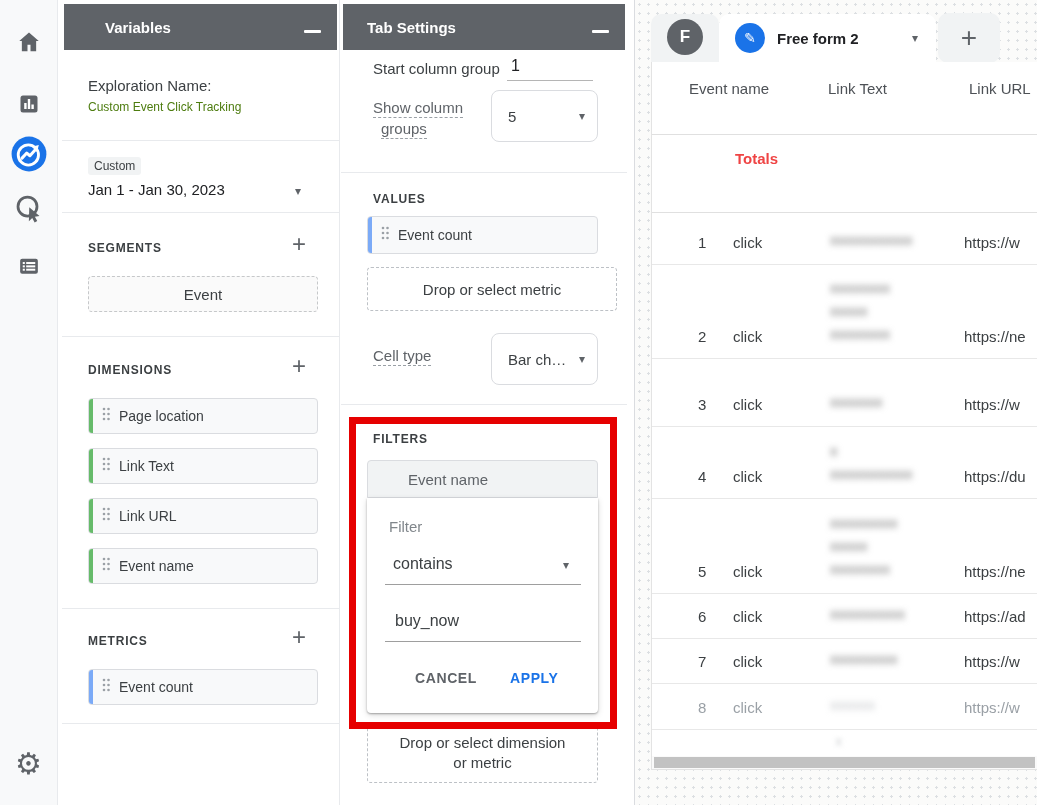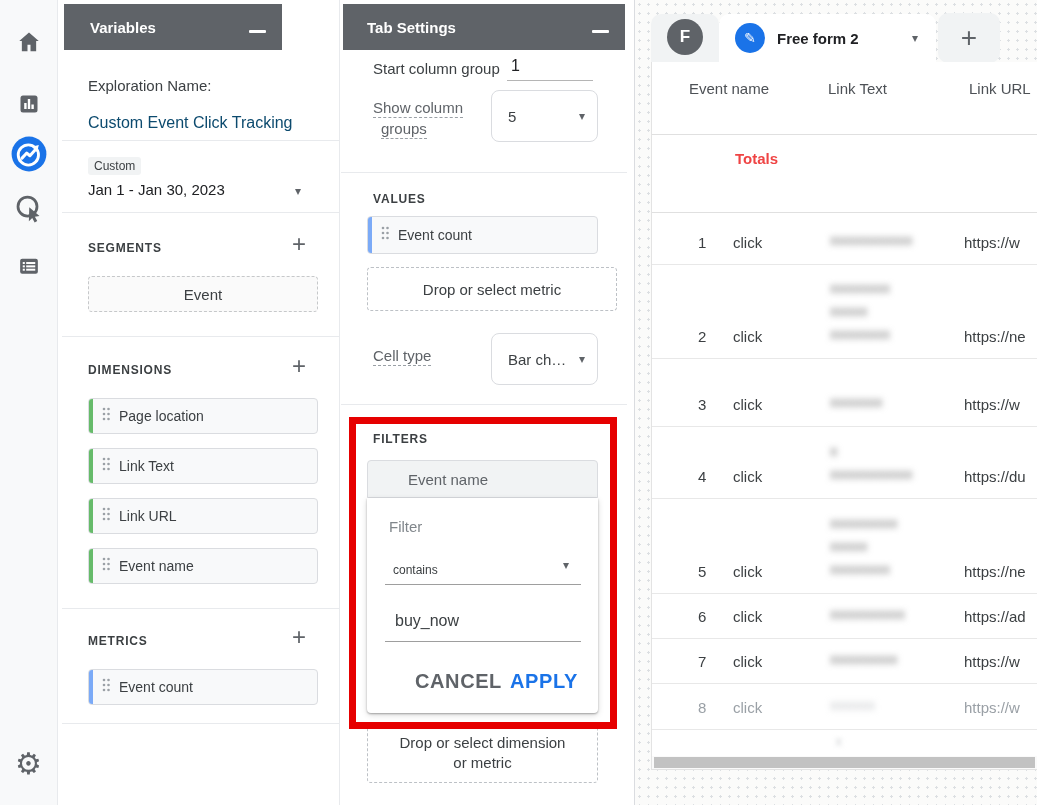--- a/index.html
+++ b/index.html
@@ -33,21 +33,21 @@
   .drop-zone { position:absolute; border:1px dashed #bdc1c6; border-radius:4px; background:#fff; display:flex; align-items:center; justify-content:center; text-align:center; font-size:15px; color:#3c4043; cursor:pointer; }
 
   .dashed-u { border-bottom:1px dashed #9aa0a6; padding-bottom:1px; }
   .select-box { position:absolute; width:107px; height:52px; border:1px solid #dadce0; border-radius:8px; background:#fff; display:flex; align-items:center; cursor:pointer; }
   .select-box .val { margin-left:16px; font-size:15px; color:#3c4043; flex:1; }
   .select-box .caret { margin-right:12px; }
 
   
   #filter-card { position:absolute; background:#fff; box-shadow:0 1px 2px rgba(0,0,0,.3),0 2px 6px rgba(0,0,0,.15); border-radius:0 0 4px 4px; z-index:3; }
   .filter-hr { position:absolute; border-top:1px solid #9e9e9e; }
-  .txt-btn { position:absolute; font-size:20px; font-weight:bold; letter-spacing:.6px; cursor:pointer; }
+  .txt-btn { position:absolute; font-size:14px; font-weight:bold; letter-spacing:.6px; cursor:pointer; }
   #red-highlight { position:absolute; border:7px solid #e60000; z-index:5; pointer-events:none; }
 
   
   #canvas { position:absolute; left:634px; top:0; width:403px; height:805px; border-left:1px solid #dadce0;
             background-color:#fbfbfa; background-image:radial-gradient(circle,#dcdfe2 1px,transparent 1.3px); background-size:9px 9px; }
   .strip-block { position:absolute; background:#f1f3f4; }
   #avatar-circle { position:absolute; width:36px; height:36px; border-radius:50%; background:#5f6368; color:#fff; font-size:17px; font-weight:bold; display:flex; align-items:center; justify-content:center; }
   #active-tab { position:absolute; background:#fff; border-radius:10px 10px 0 0; display:flex; align-items:center; cursor:pointer; }
   #tab-pencil { width:30px; height:30px; border-radius:50%; background:#1a73e8; color:#fff; display:flex; align-items:center; justify-content:center; font-size:14px; margin-left:16px; }
   #tab-label { margin-left:12px; font-size:15px; font-weight:bold; color:#202124; }
@@ -117,27 +117,27 @@
         <rect x="6" y="14.6" width="2" height="1.9" fill="#fff"></rect>
           <rect x="9.3" y="14.6" width="8.7" height="1.9" fill="#fff"></rect>
       </svg>
     </div>
     <div class="rail-icon" style="top:764px;">
       <span class="gear-glyph">⚙</span>
     </div>
   </div>
 
   <div class="panel" id="variables-panel" style="left:62px; width:278px; border-right:1px solid #e8eaed;">
-    <div class="panel-header" style="left:2px; top:4px; width:218px; padding-left:26px;">
+    <div class="panel-header" style="left:2px; top:4px; width:273px; padding-left:41px;">
       <span class="panel-title">Variables</span>
       <span class="minimize-dash"></span>
     </div>
 
     <div style="position:absolute; left:26px; top:77px; font-size:15px; color:#3c4043;">Exploration Name:</div>
-    <div style="position:absolute; left:26px; top:114px; font-size:16px; color:#0c4a6e;">Custom Event Click Tracking</div>
+    <div style="position:absolute; left:26px; top:100px; font-size:12px; color:#4d7c0f;">Custom Event Click Tracking</div>
 
     <div class="divider" style="top:140px;"></div>
 
     <span style="position:absolute; left:26px; top:157px; background:#f1f3f4; border-radius:3px; padding:2px 6px; font-size:12px; color:#3c4043;">Custom</span>
     <div style="position:absolute; left:26px; top:181px; font-size:15px; color:#202124; cursor:pointer;">
       <span>Jan 1 - Jan 30, 2023</span>
     </div>
     <span class="caret" style="position:absolute; left:233px; top:185px;">▾</span>
 
     <div class="divider" style="top:212px;"></div>
@@ -278,21 +278,21 @@
 
     <div class="divider" style="top:404px;"></div>
 
     <div class="section-label" style="left:32px; top:432px;">FILTERS</div>
     <div style="position:absolute; left:26px; top:460px; width:231px; height:38px; background:#f1f3f4; border:1px solid #dadce0; border-radius:4px 4px 0 0; display:flex; align-items:center;">
       <span style="margin-left:40px; font-size:15px; color:#5f6368;">Event name</span>
     </div>
 
     <div id="filter-card" style="left:26px; top:498px; width:231px; height:215px;">
       <span style="position:absolute; left:22px; top:20px; font-size:15px; color:#80868b;">Filter</span>
-      <span style="position:absolute; left:26px; top:65px; font-size:12px; color:#3c4043;">contains</span>
+      <span style="position:absolute; left:26px; top:57px; font-size:16px; color:#3c4043;">contains</span>
       <span class="caret" style="position:absolute; left:196px; top:61px;">▾</span>
       <div class="filter-hr" style="left:18px; top:86px; width:196px;"></div>
       <span style="position:absolute; left:28px; top:114px; font-size:16px; color:#3c4043;">buy_now</span>
       <div class="filter-hr" style="left:18px; top:143px; width:196px;"></div>
       <span class="txt-btn" style="left:48px; top:172px; color:#5f6368;">CANCEL</span>
       <span class="txt-btn" style="left:143px; top:172px; color:#1a73e8;">APPLY</span>
     </div>
 
     <div id="red-highlight" style="left:8px; top:417px; width:268px; height:312px;"></div>
 

